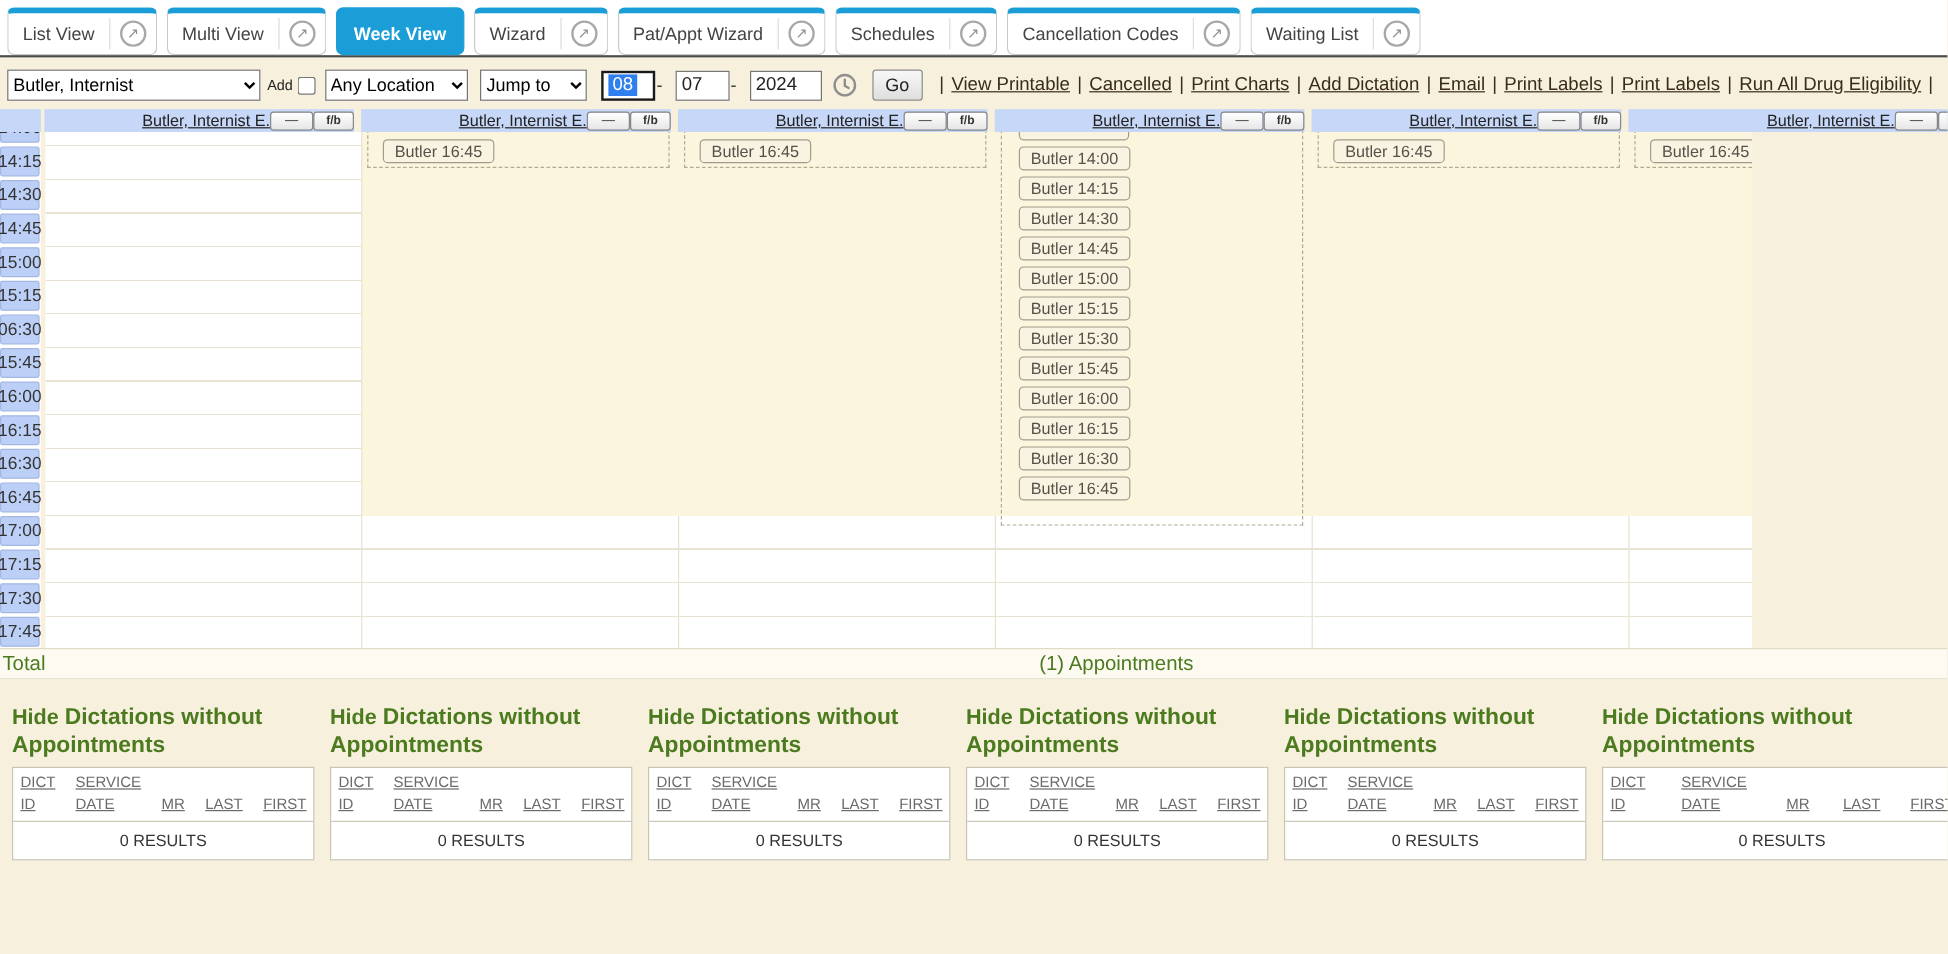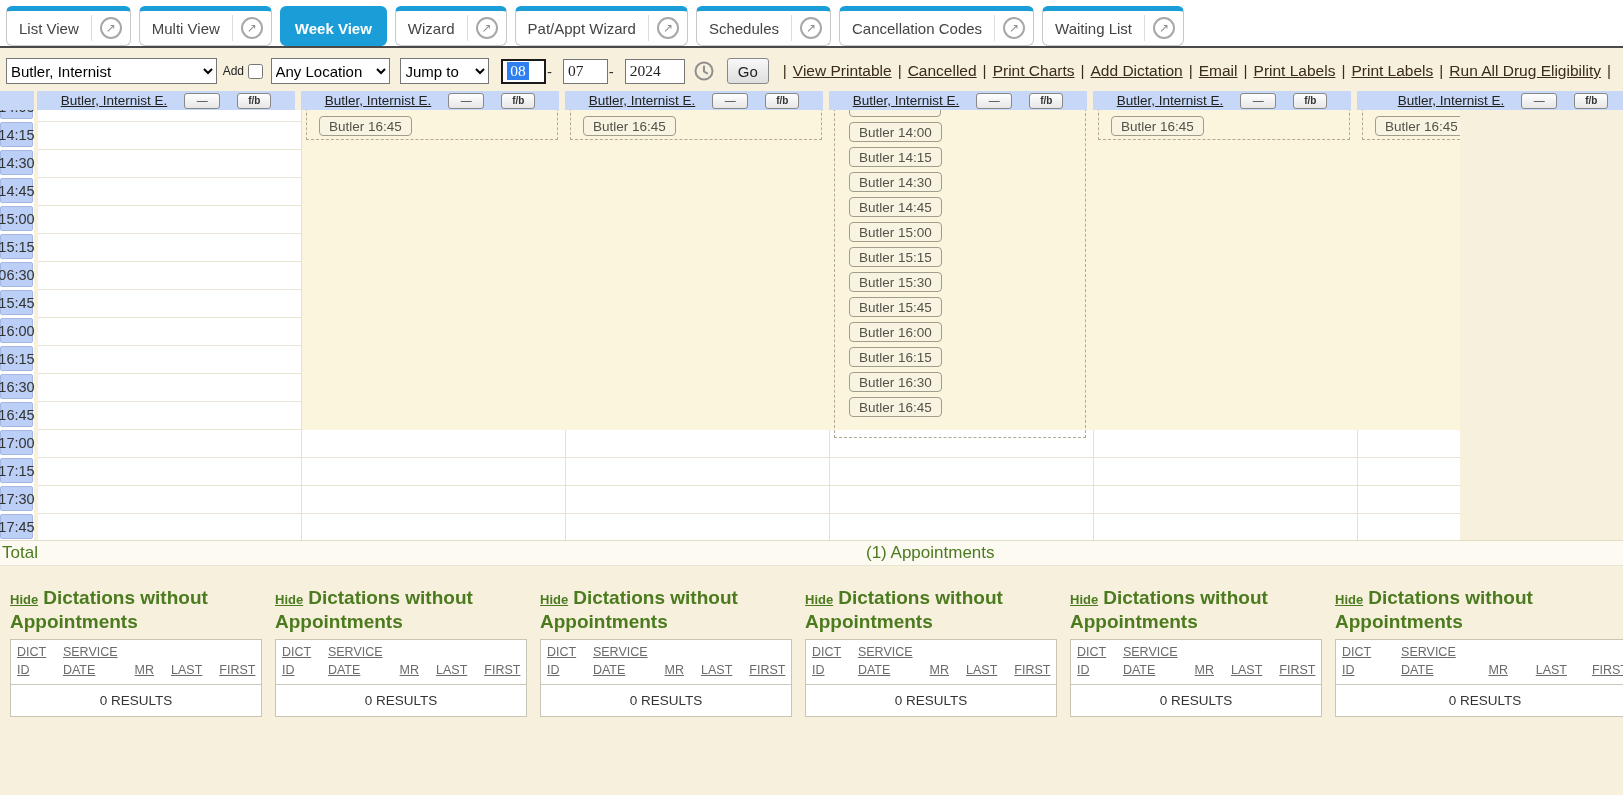--- a/index.html
+++ b/index.html
@@ -31,41 +31,41 @@
   
   .toolbar{background:var(--cream);padding:10px 6px 4px 6px;}
   .toolbar-row1{display:flex;align-items:center;flex-wrap:nowrap;white-space:nowrap;}
   select{font-family:"Liberation Sans",sans-serif;font-size:15px;height:26px;background:#fff;border:1px solid #767676;}
   .sel-provider{width:218px;}
   .sel-location{width:124px;margin-left:8px;}
   .sel-jump{width:92px;margin-left:10px;}
   .add-label{font-size:12px;color:#222;margin-left:6px;}
   .add-check{width:15px;height:15px;margin-left:4px;}
   .date-box{display:inline-flex;align-items:center;justify-content:flex-start;width:46px;height:25px;
-            background:#fff;border:1px solid #767676;font-size:15.5px;color:#222;padding-left:4px;margin-left:10px;font-family:Liberation Serif, serif;}
+            background:#fff;border:1px solid #767676;font-size:15.5px;color:#222;padding-left:4px;margin-left:10px;}
   .date-box.focused{border:2px solid #1a1a1a;margin-left:12px;}
   .date-box.year{width:62px;}
   .date-box .selected-text{background:#2f7ff0;color:#fff;padding:0 3px;}
   .date-dash{color:#333;font-size:15px;margin:0 1px;}
   .clock-icon{margin-left:8px;display:inline-flex;}
   .go-btn{margin-left:12px;font-family:"Liberation Sans",sans-serif;font-size:15px;color:#222;
           background:linear-gradient(#f8f8f8,#dedede);border:1px solid #8a8a8a;border-radius:3px;
           padding:2px 10px;height:26px;cursor:pointer;}
   .links{font-size:15.5px;color:var(--link-dark);margin-left:8px;}
   .links a{color:var(--link-dark);text-decoration:underline;cursor:pointer;}
   .links .lsep{text-decoration:none;margin:0 6px;}
   .toolbar-row2{margin-top:9px;font-size:15.5px;}
   .toolbar-row2 a{color:var(--link-dark);text-decoration:underline;cursor:pointer;}
   .toolbar-row2 .lsep{margin:0 6px;}
 
   
   .cal-header{display:flex;margin-top:3px;height:19px;}
   .cal-corner{width:34px;background:var(--hdr-blue);margin-right:3px;flex:none;}
   .cal-head-cell{width:258px;margin-right:6px;flex:none;background:var(--hdr-blue);display:flex;
-                 align-items:center;justify-content:center;gap:17px;}
+                 align-items:center;justify-content:flex-end;gap:0;}
   .cal-head-cell:last-child{width:292px;margin-right:0;}
   .cal-head-link{font-size:13.5px;color:#222;text-decoration:underline;cursor:pointer;white-space:nowrap;}
   .hd-btn{font-family:"Liberation Sans",sans-serif;background:linear-gradient(#ffffff,#e6e6e6);
           border:1px solid #888;border-radius:3px;height:16px;line-height:13px;cursor:pointer;color:#333;}
   .hd-btn.minus{width:36px;font-size:11px;}
   .hd-btn.fb{width:34px;font-size:10px;font-weight:bold;}
 
   
   .grid{position:relative;display:flex;height:430px;width:1460px;overflow:hidden;background:#fff;}
   .time-col{width:34px;flex:none;background:#fff;margin-top:-16px;}
@@ -92,21 +92,21 @@
   .total-row{position:relative;height:26px;background:#fcfaf1;border-top:1px solid #e0dcc8;
              border-bottom:1px solid #e8e4d4;}
   .total-label{position:absolute;left:2px;top:2px;font-size:17px;color:var(--green);}
   .total-value{position:absolute;left:866px;top:2px;font-size:17px;color:var(--green);}
 
   
   .panels{display:flex;gap:13px;padding:20px 0 0 10px;align-items:flex-start;}
   .panel{width:252px;flex:none;}
   .panel.wide{width:300px;}
   .panel-head{font-size:19px;font-weight:bold;color:var(--green);line-height:1.28;margin-bottom:4px;}
-  .hide-link{font-size:13px;font-weight:bold;color:var(--green);text-decoration:underline;cursor:pointer;margin-right:5px;}
+  .hide-link{font-size:18px;font-weight:bold;color:var(--green);cursor:pointer;margin-right:5px;}
   .panel-table{background:#fff;border:1px solid #c9c5b5;}
   .panel-cols{display:flex;justify-content:space-between;align-items:flex-end;padding:3px 6px 4px 6px;gap:17px;}
   .panel-col-link{font-size:12.5px;color:#6b6b6b;text-decoration:underline;cursor:pointer;line-height:1.5;}
   .pc-dict{width:44px;}
   .pc-service{width:66px;}
   .pc-mr{width:28px;text-align:right;}
   .pc-last{width:44px;text-align:right;}
   .pc-first{width:46px;text-align:right;}
   .panel-results{border-top:1px solid #ccc8b8;text-align:center;font-size:13.5px;color:#333;padding:8px 0;}
 </style>

